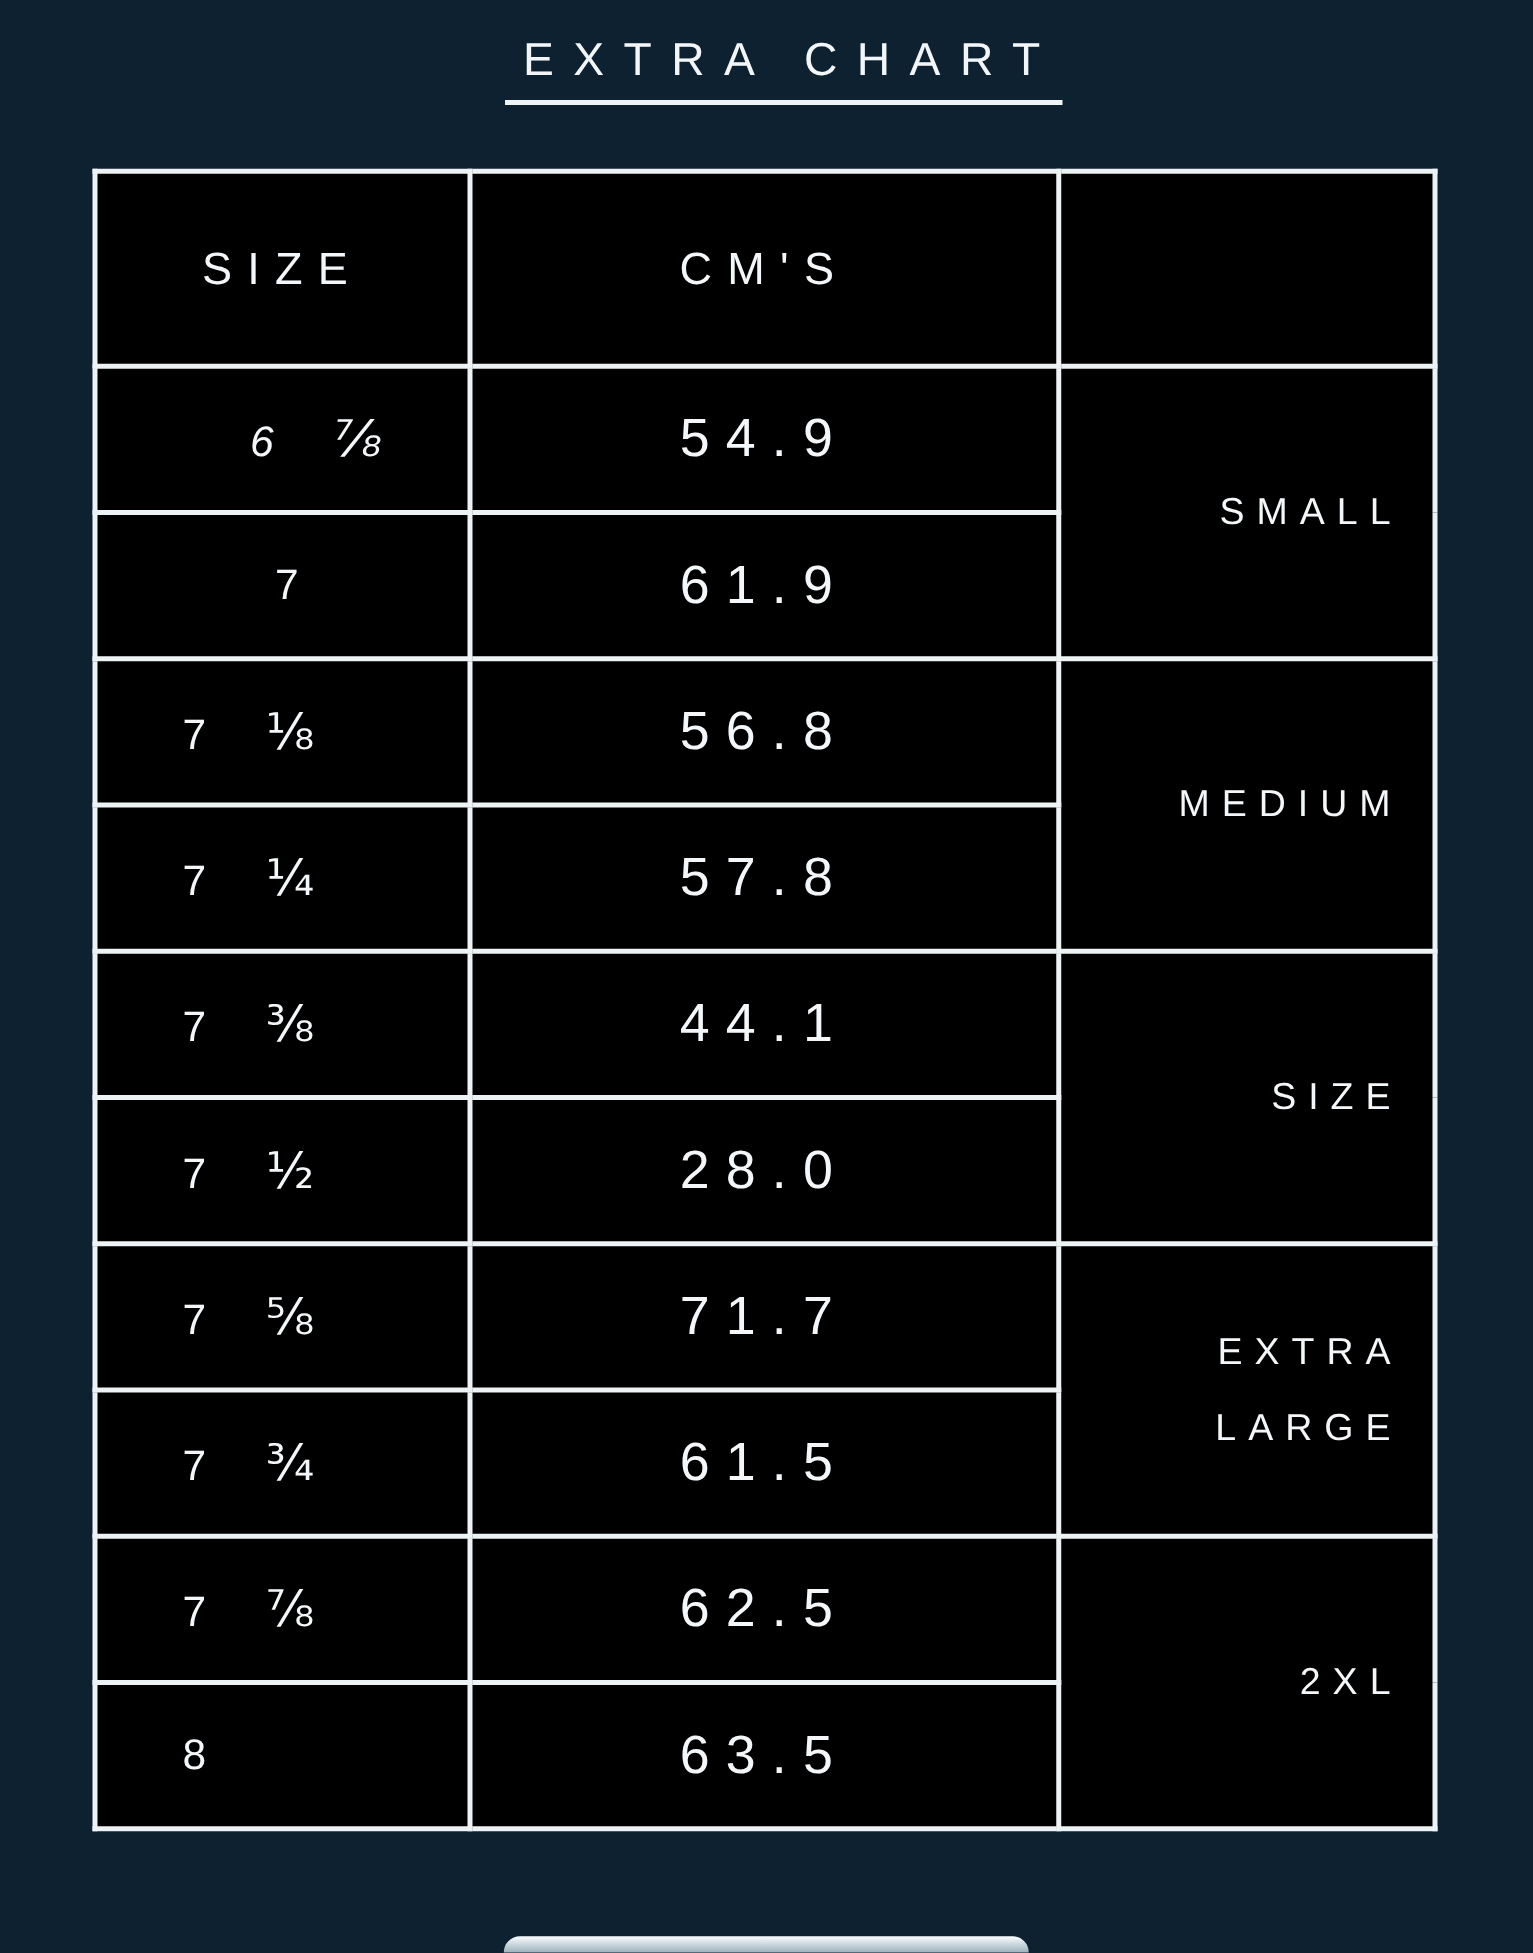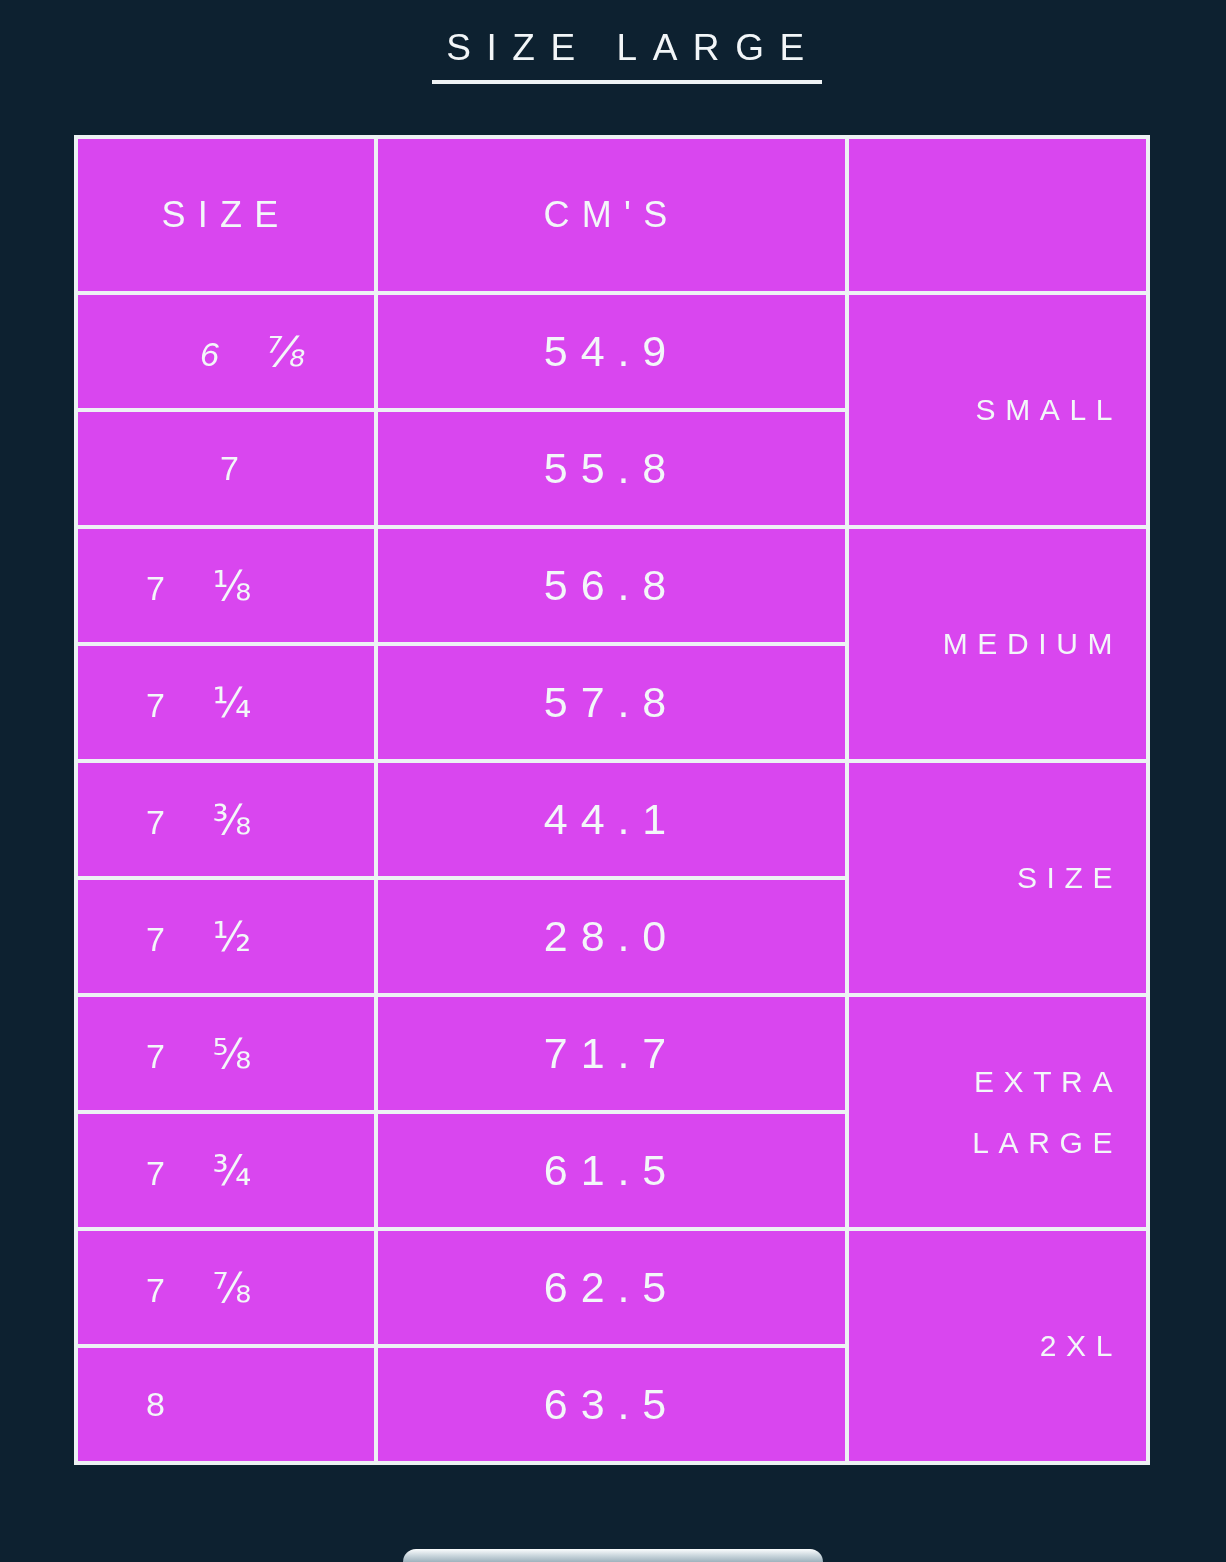--- a/index.html
+++ b/index.html
@@ -30,21 +30,21 @@
   }
   table.size-chart{
     position:absolute;
     top:135px;left:74px;
     width:1072px;
     border-collapse:collapse;
     table-layout:fixed;
   }
   .size-chart th,.size-chart td{
     border:4px solid #edf2f4;
-    background:#d946ef;
+    background:#000000;
     font-weight:400;
   }
   .size-chart thead th{
     height:150px;
     font-size:36px;
     letter-spacing:0.34em;
     text-align:center;
   }
   .size-chart tbody tr{height:117px;}
   .size-cell{
@@ -82,21 +82,21 @@
     width:420px;
     height:13px;
     border-radius:18px 18px 0 0;
     background:linear-gradient(to bottom,#fbfdfe 0%,#c6d3da 55%,#9fb2bd 100%);
   }
 </style>
 </head>
 <body>
 
 <div class="title-wrap">
-  <span class="title">SIZE LARGE</span>
+  <span class="title">EXTRA CHART</span>
 </div>
 
 <table class="size-chart">
   <colgroup>
     <col style="width:300px">
     <col style="width:471px">
     <col style="width:301px">
   </colgroup>
   <thead>
     <tr>
@@ -106,21 +106,21 @@
     </tr>
   </thead>
   <tbody>
       <tr>
     <td class="size-cell"><span class="whole">6</span><span class="frac">⅞</span></td>
     <td class="cm-cell">54.9</td>
   <td class="group-cell" rowspan="2"><span>SMALL</span></td>
       </tr>
       <tr>
     <td class="size-cell"><span class="whole">7</span></td>
-    <td class="cm-cell">55.8</td>
+    <td class="cm-cell">61.9</td>
   </tr>
       <tr>
     <td class="size-cell"><span class="whole">7</span><span class="frac">⅛</span></td>
     <td class="cm-cell">56.8</td>
   <td class="group-cell" rowspan="2"><span>MEDIUM</span></td>
       </tr>
       <tr>
     <td class="size-cell"><span class="whole">7</span><span class="frac">¼</span></td>
     <td class="cm-cell">57.8</td>
   </tr>

